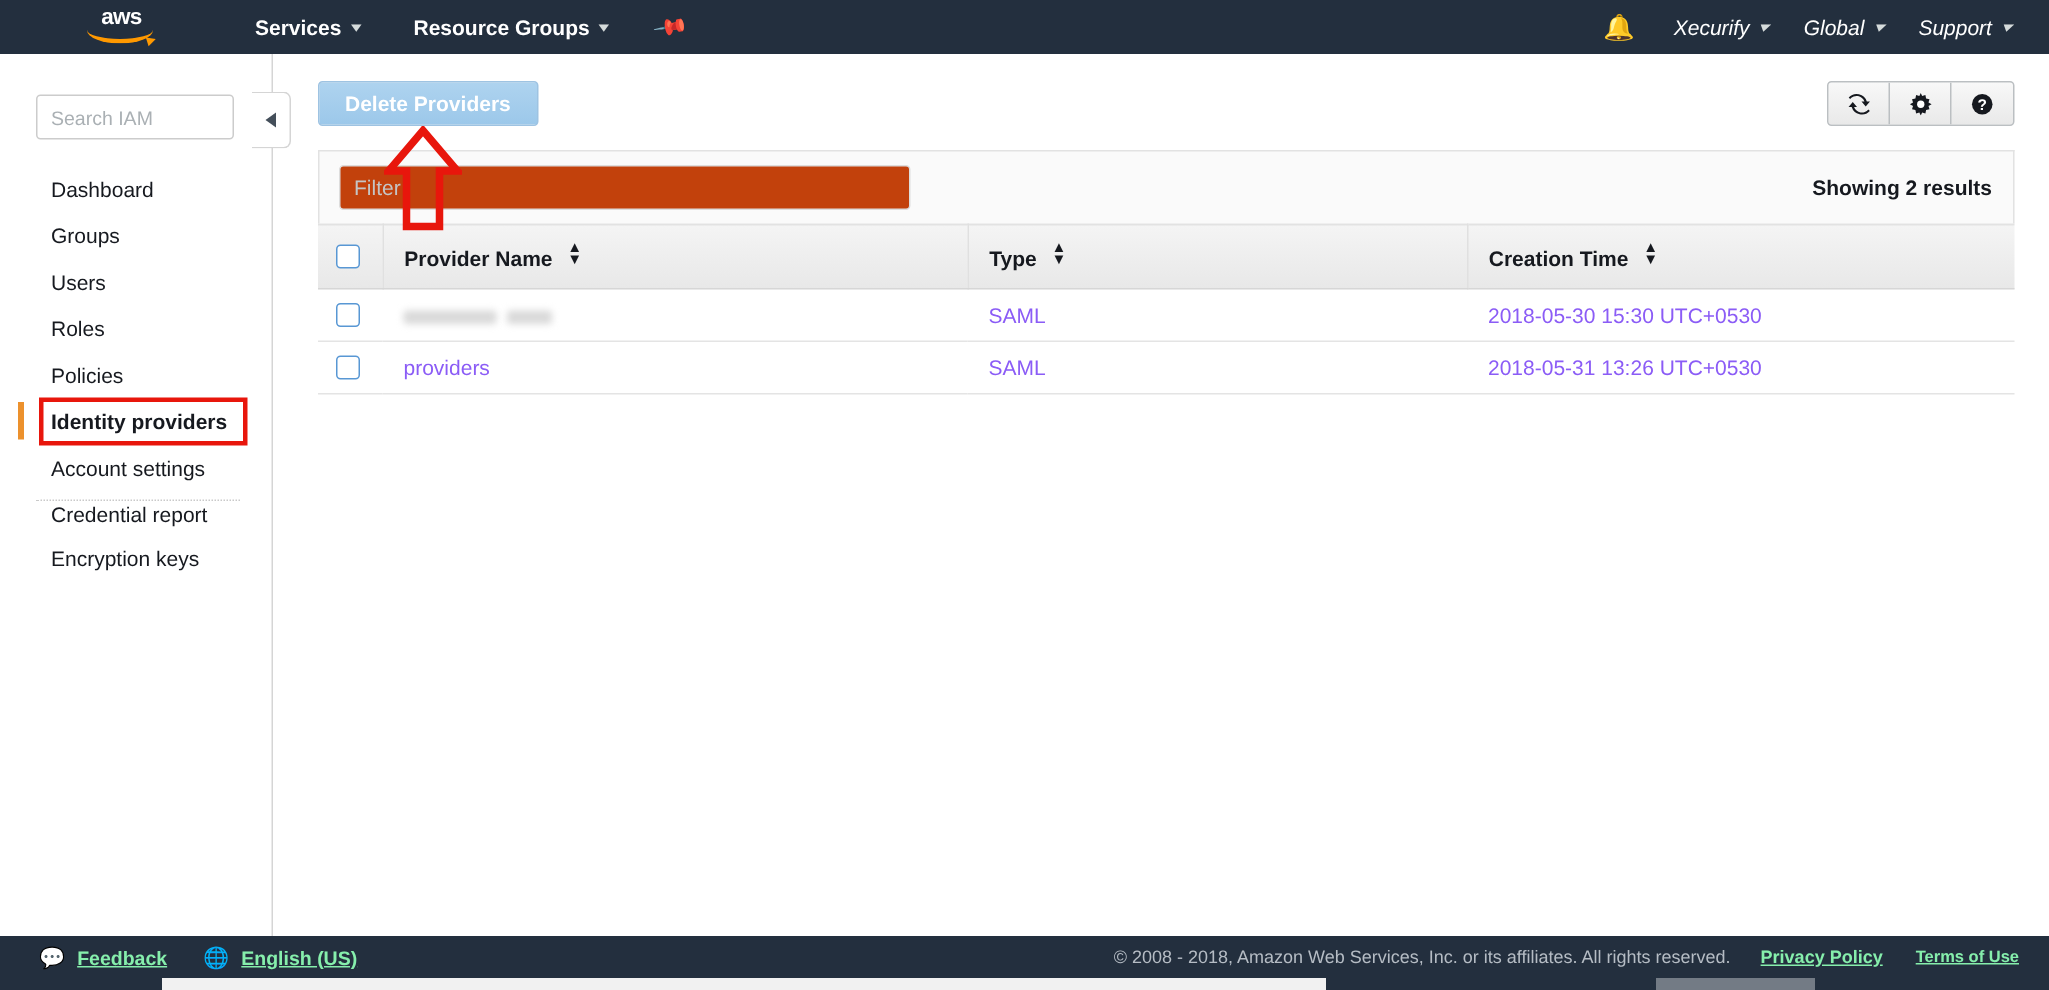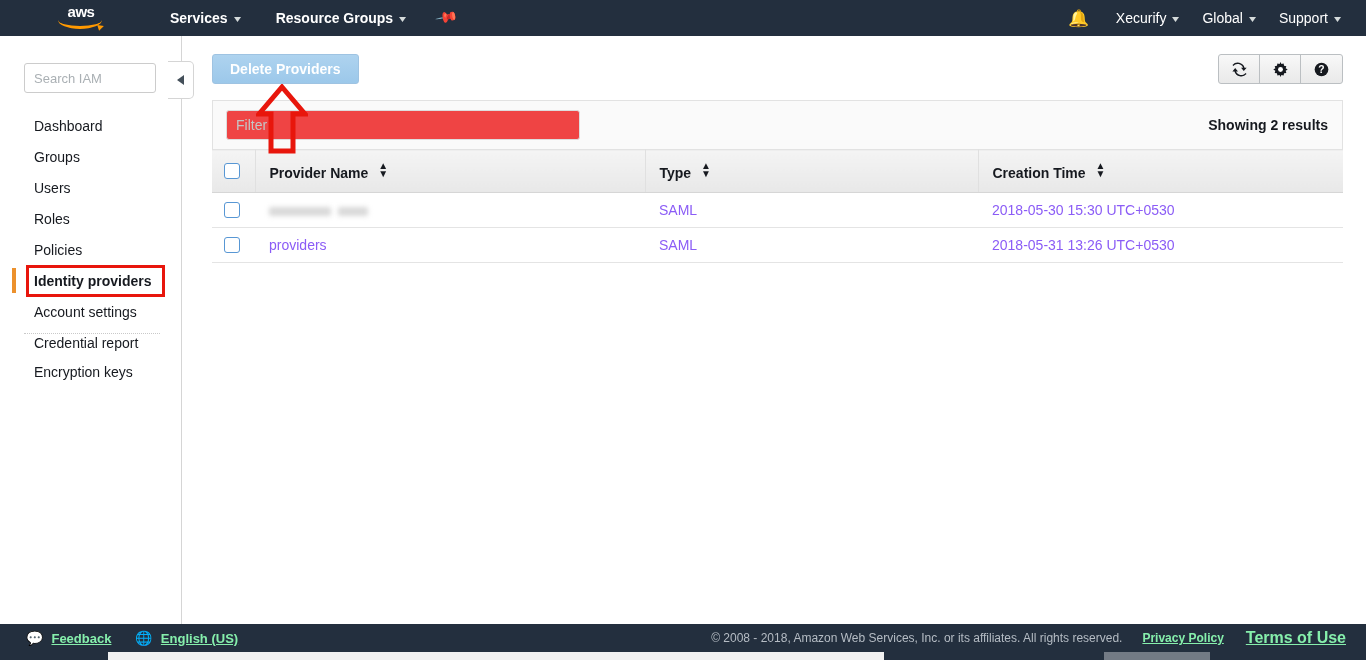--- a/index.html
+++ b/index.html
@@ -60,21 +60,21 @@
     transform: rotate(35deg);
   }
   #nav-right {
     margin-left: auto; display: flex; align-items: center;
     padding-right: 14px;
   }
   #bell-icon {
     color: #ffffff; font-size: 17px; padding: 0 14px;
     cursor: pointer; display: flex; align-items: center;
   }
-  #nav-right .nav-item { font-weight: normal; padding: 0 12px; }
+  #nav-right .nav-item { font-weight: normal; padding: 0 12px; font-style: italic; }
 
   
   #sidebar {
     position: absolute; left: 0; top: 36px;
     width: 182px; height: 588px;
     background: #ffffff;
     border-right: 1px solid #d5d5d5;
   }
   #search-iam {
     position: absolute; left: 24px; top: 27px;
@@ -174,23 +174,23 @@
   
   #filter-bar {
     position: absolute; left: 212px; top: 100px;
     width: 1131px; height: 49px;
     background: #fafafa;
     border: 1px solid #e2e2e2;
     border-bottom: none;
   }
   #filter-input {
     position: absolute; left: 13px; top: 9px;
-    width: 354px; height: 30px;
+    width: 381px; height: 30px;
     border: 1px solid #dddddd; border-radius: 3px;
-    background: #ef4444;
+    background: #c2410c;
     font-size: 14px; color: #16191f;
     padding: 0 9px; outline: none;
     font-family: "Liberation Sans", sans-serif;
   }
   #filter-input::placeholder { color: #c5c5c5; }
   #showing-results {
     position: absolute; right: 14px; top: 16px;
     font-size: 14px; font-weight: bold; color: #16191f;
   }
   #table-wrap {
@@ -275,21 +275,21 @@
     cursor: pointer; display: flex; align-items: center; text-decoration: underline;
   }
   #feedback-icon { color: #ffffff; font-size: 14px; margin-right: 8px; }
   #globe-icon { color: #ffffff; font-size: 14px; margin: 0 8px 0 24px; }
   #copyright {
     margin-left: auto;
     color: #b5bcc4; font-size: 12px;
   }
   #footer .f-right { display: flex; align-items: center; padding-right: 20px; }
   #privacy-policy { margin-left: 20px; font-size: 12px; }
-  #terms-of-use { margin-left: 22px; font-size: 16px; }
+  #terms-of-use { margin-left: 22px; font-size: 11px; }
 
   
   #hscroll {
     position: absolute; left: 0; top: 652px;
     width: 1366px; height: 8px;
     background: #232f3e;
   }
   #hscroll-thumb {
     position: absolute; left: 108px; top: 0;
     width: 776px; height: 8px;

